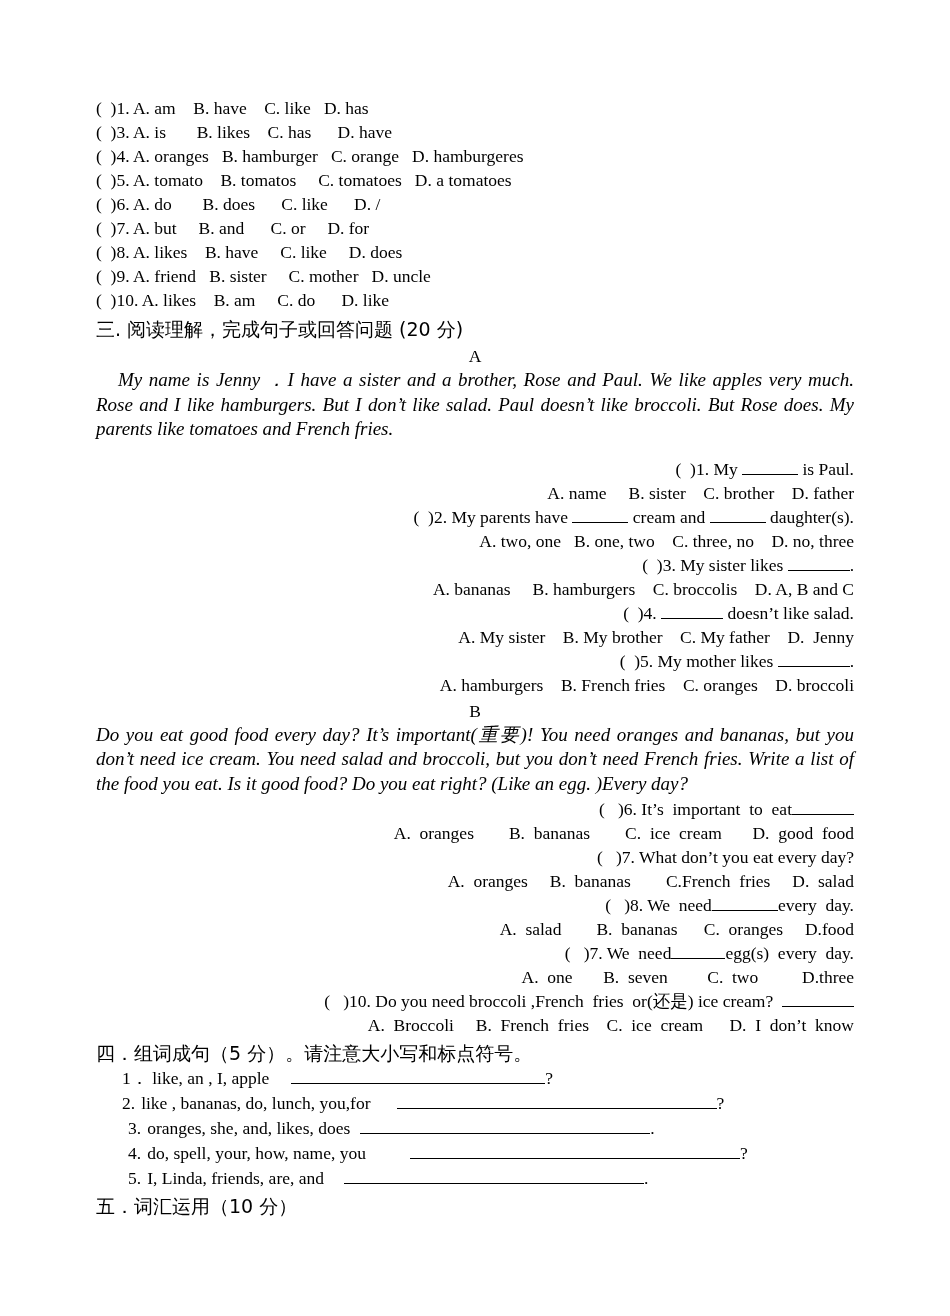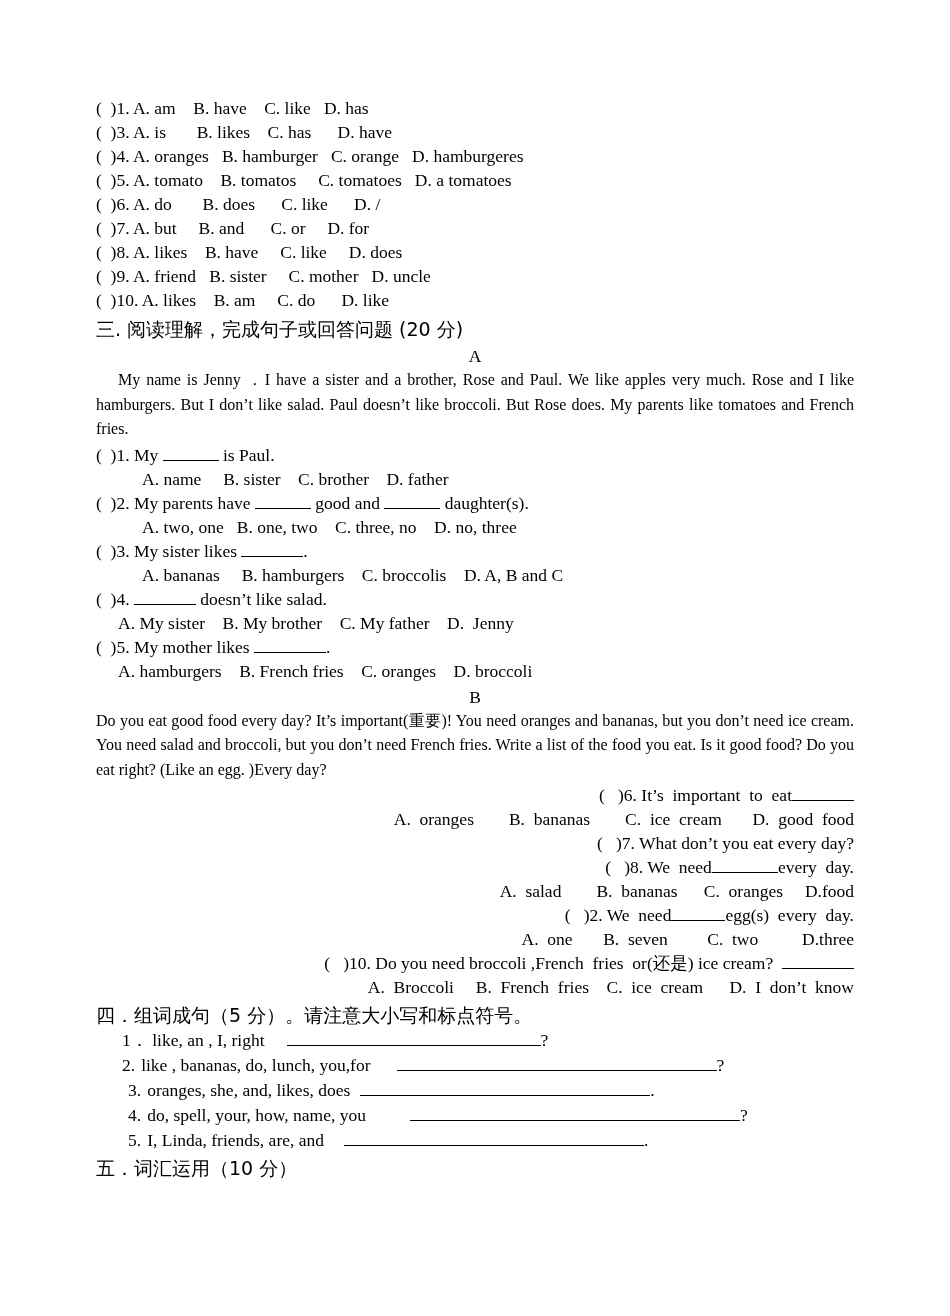--- a/index.html
+++ b/index.html
@@ -41,25 +41,26 @@
   
   .cjk {
     font-family: "DejaVu Sans", "Liberation Sans", sans-serif;
     font-size: 19px;
     line-height: 26px;
     white-space: pre;
   }
 
   
   .passage {
-    font-size: 16px;
+    font-size: 19px;
     line-height: 24.5px;
     text-align: justify;
     text-justify: inter-word;
     width: 758px;
+    font-style: italic;
   }
   .passage-indent { text-indent: 22px; }
 
   
   .blank {
     display: inline-block;
     border-bottom: 1px solid #000;
     height: 13px;
     vertical-align: baseline;
   }
@@ -100,26 +101,26 @@
       <div class="ln">(  )8. A. likes    B. have     C. like     D. does</div>
       <div class="ln">(  )9. A. friend   B. sister     C. mother   D. uncle</div>
       <div class="ln">(  )10. A. likes    B. am     C. do      D. like</div>
     </div>
 
     <div class="cjk" style="margin-top:4px;">三. 阅读理解，完成句子或回答问题 (20 分)</div>
 
     <div class="sec-label" style="margin-top:2px;">A</div>
     <div class="passage passage-indent">My name is Jenny ．I have a sister and a brother, Rose and Paul. We like apples very much. Rose and I like hamburgers. But I don’t like salad. Paul doesn’t like broccoli. But Rose does. My parents like tomatoes and French fries.</div>
 
-    <div style="margin-top:1px;">
+    <div style="margin-top:15px;text-align:right;">
 
       <div class="ln"><span>(  )1. My </span><span class="blank" style="width:56px;"></span><span> is Paul.</span></div>
       <div class="ln ind-opt">A. name     B. sister    C. brother    D. father</div>
 
-      <div class="ln"><span>(  )2. My parents have </span><span class="blank" style="width:56px;"></span><span> good and </span><span class="blank" style="width:56px;"></span><span> daughter(s).</span></div>
+      <div class="ln"><span>(  )2. My parents have </span><span class="blank" style="width:56px;"></span><span> cream and </span><span class="blank" style="width:56px;"></span><span> daughter(s).</span></div>
       <div class="ln ind-opt">A. two, one   B. one, two    C. three, no    D. no, three</div>
 
       <div class="ln"><span>(  )3. My sister likes </span><span class="blank" style="width:62px;"></span><span>.</span></div>
       <div class="ln ind-opt">A. bananas     B. hamburgers    C. broccolis    D. A, B and C</div>
 
       <div class="ln"><span>(  )4. </span><span class="blank" style="width:62px;"></span><span> doesn’t like salad.</span></div>
       <div class="ln ind-opt-s">A. My sister    B. My brother    C. My father    D.  Jenny</div>
 
       <div class="ln"><span>(  )5. My mother likes </span><span class="blank" style="width:72px;"></span><span>.</span></div>
       <div class="ln ind-opt-s">A. hamburgers    B. French fries    C. oranges    D. broccoli</div>
@@ -127,37 +128,38 @@
 
     <div class="sec-label" style="margin-top:2px;">B</div>
     <div class="passage">Do you eat good food every day? It’s important(重要)! You need oranges and bananas, but you don’t need ice cream. You need salad and broccoli, but you don’t need French fries. Write a list of the food you eat. Is it good food? Do you eat right? (Like  an  egg.  )Every day?</div>
 
     <div style="margin-top:1px;text-align:right;">
 
       <div class="ln"><span>(   )6. It’s  important  to  eat</span><span class="blank" style="width:62px;"></span></div>
       <div class="ln ind-opt">A.  oranges        B.  bananas        C.  ice  cream       D.  good  food</div>
 
       <div class="ln"><span>(   )7. What don’t you eat every day?</span></div>
+      <div class="ln ind-opt-s">A.  oranges     B.  bananas        C.French  fries     D.  salad</div>
 
       <div class="ln"><span>(   )8. We  need</span><span class="blank" style="width:66px;"></span><span>every  day.</span></div>
       <div class="ln ind-opt">A.  salad        B.  bananas      C.  oranges     D.food</div>
 
-      <div class="ln"><span>(   )2. We  need</span><span class="blank" style="width:54px;"></span><span>egg(s)  every  day.</span></div>
+      <div class="ln"><span>(   )7. We  need</span><span class="blank" style="width:54px;"></span><span>egg(s)  every  day.</span></div>
       <div class="ln ind-opt">A.  one       B.  seven         C.  two          D.three</div>
 
       <div class="ln"><span>(   )10. Do you need broccoli ,French  fries  or(还是) ice cream?  </span><span class="blank" style="width:72px;"></span></div>
       <div class="ln ind-opt-s">A.  Broccoli     B.  French  fries    C.  ice  cream      D.  I  don’t  know</div>
     </div>
 
     <div class="cjk" style="margin-top:3px;">四．组词成句（5 分）。请注意大小写和标点符号。</div>
 
     <div>
       <div class="row" style="padding-left:26px;">
         <span class="lead">1．</span>
-        <span class="lead" style="margin-left:4px;">like, an , I, right</span>
+        <span class="lead" style="margin-left:4px;">like, an , I, apple</span>
         <span class="rule" style="width:254px;margin-left:22px;"></span>
         <span class="tail">?</span>
       </div>
       <div class="row" style="padding-left:26px;">
         <span class="lead">2.</span>
         <span class="lead" style="margin-left:6px;">like , bananas, do, lunch, you,for</span>
         <span class="rule" style="width:320px;margin-left:26px;"></span>
         <span class="tail">?</span>
       </div>
       <div class="row" style="padding-left:32px;">

